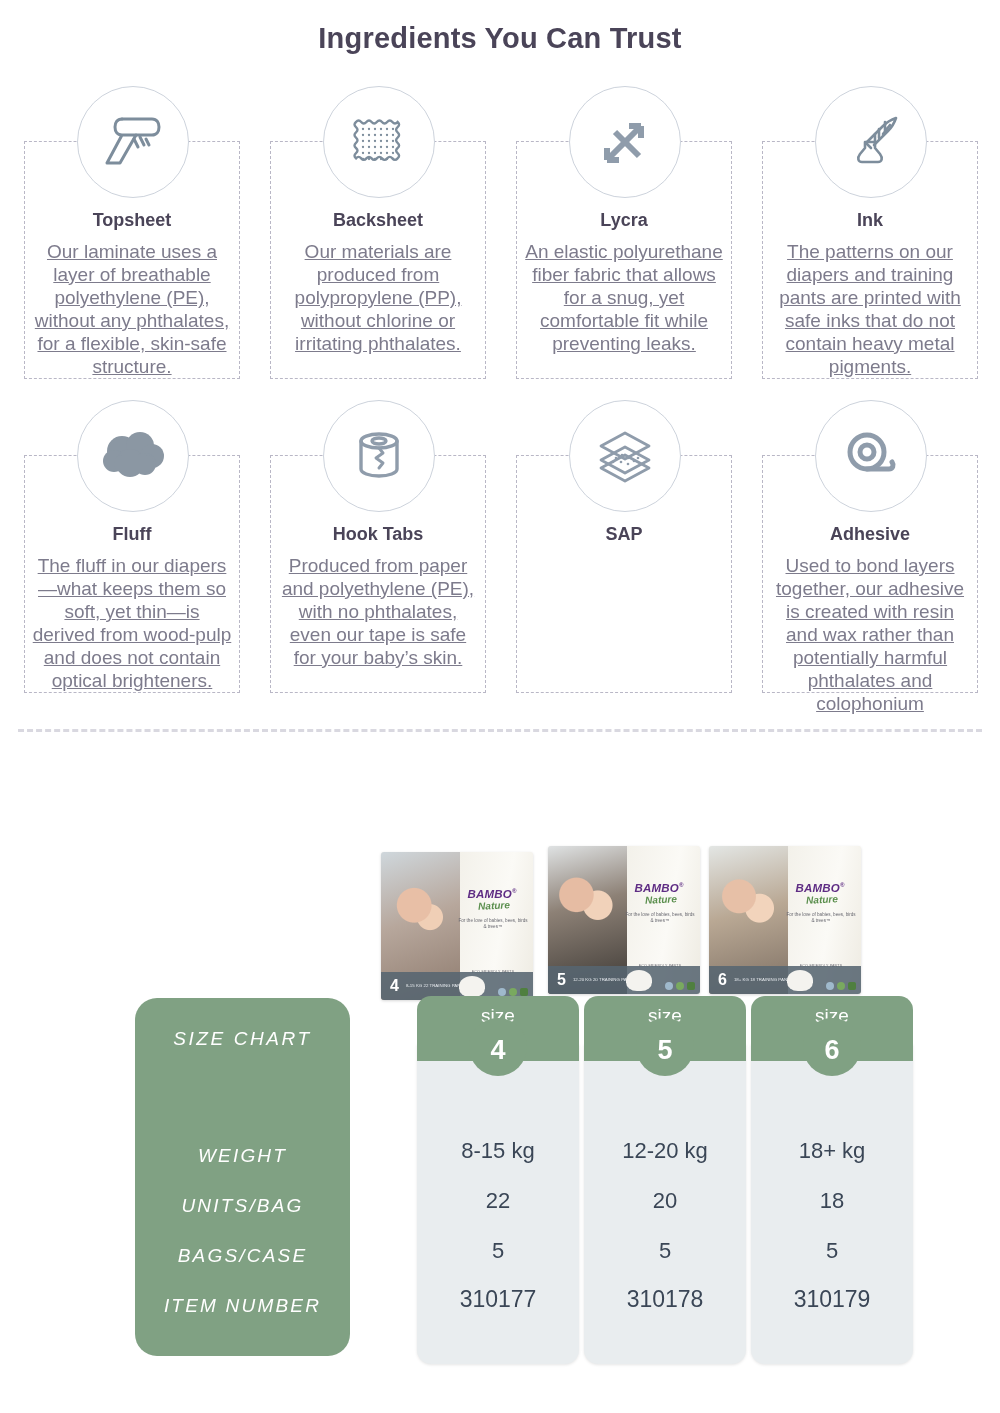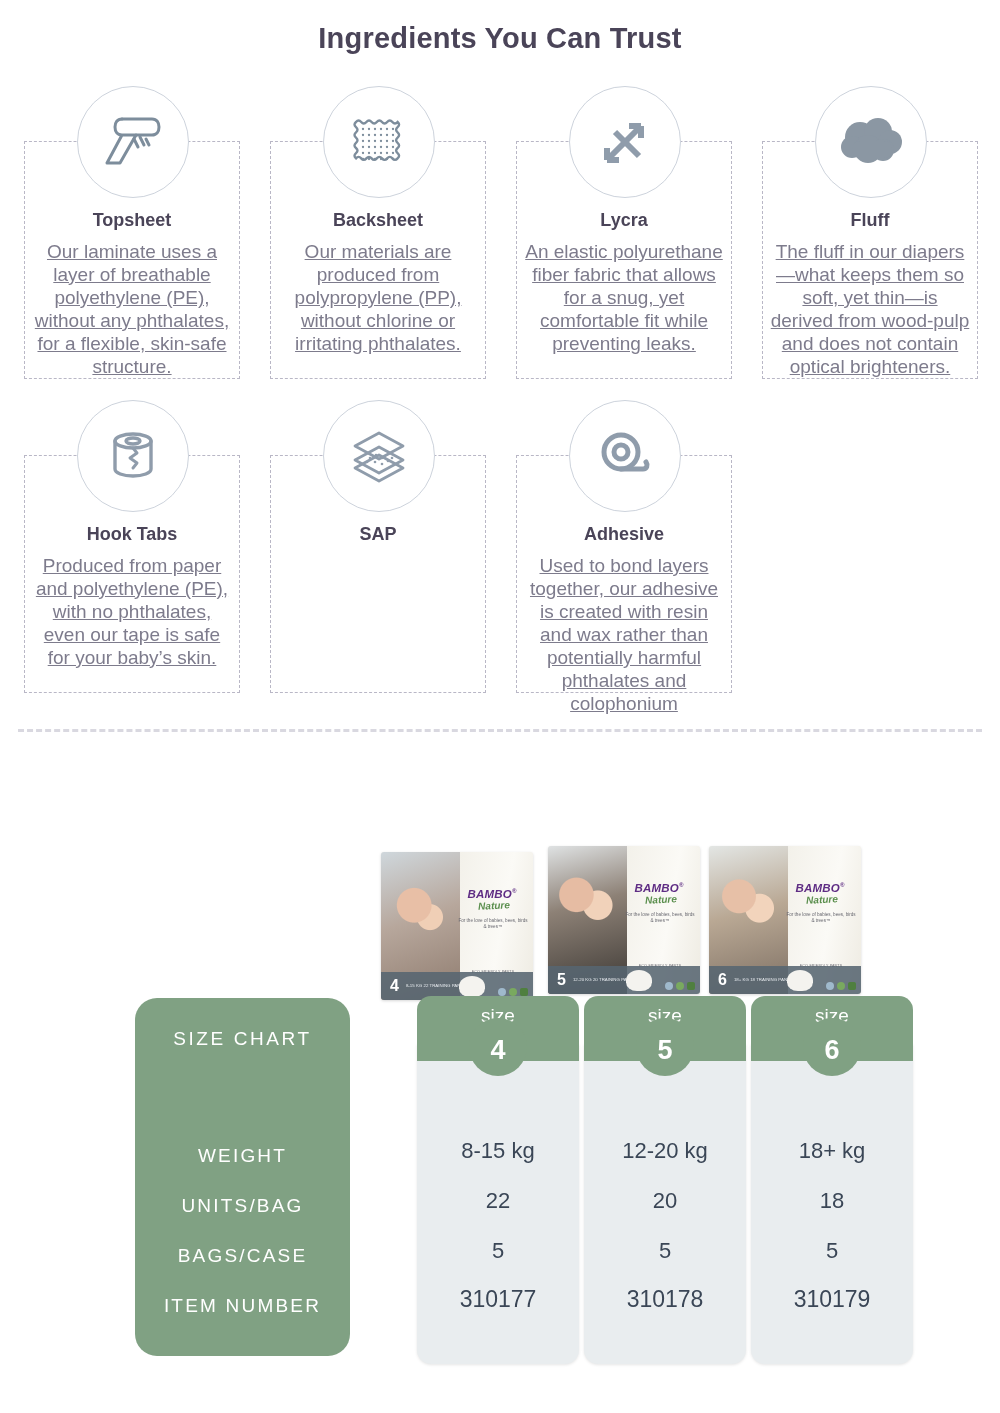--- a/index.html
+++ b/index.html
@@ -266,20 +266,21 @@
     height: 370px;
   }
   .label-col {
     position: absolute;
     left: 135px;
     top: 2px;
     width: 215px;
     height: 358px;
     background: #80a183;
     border-radius: 22px;
+    font-style: italic;
   }
   .label-title {
     position: absolute;
     top: 30px;
     left: 0;
     width: 215px;
     text-align: center;
     color: #ffffff;
     font-size: 19px;
     letter-spacing: 2.6px;
@@ -446,20 +447,33 @@
           <path d="M46 14 L34 14 M46 14 L46 26" stroke-width="6"></path>
           <path d="M12 48 L24 48 M12 48 L12 36" stroke-width="6"></path>
           <path d="M20 20 L44 44" stroke-width="6"></path>
           <path d="M20 20 L20 31 M20 20 L31 20" stroke-width="0"></path>
         </svg>
       </div>
       <div class="card-title">Lycra</div>
       <div class="card-desc">An elastic polyurethane fiber fabric that allows for a snug, yet comfortable fit while preventing leaks.</div>
     </div>
 
+    <div class="card">
+      <div class="card-box"></div>
+      <div class="card-icon">
+        <svg width="60" height="60" viewBox="0 0 60 60" fill="none" stroke="#7d8d9c" stroke-width="2.6" stroke-linejoin="round" stroke-linecap="round">
+          <path d="M26 30 L42 14 C46 10 52 7 55 6 C54 9 51 15 47 19 L33 33"></path>
+          <path d="M44 10 L44 20 M49 13 L42 22 M38 17 L38 26 M34 22 L34 30"></path>
+          <path d="M25 31 L30 36"></path>
+          <path d="M24 30 L34 30 L34 36 L39 42 C42 46 41 50 37 50 L21 50 C17 50 16 46 19 42 L24 36 Z"></path>
+        </svg>
+      </div>
+      <div class="card-title">Ink</div>
+      <div class="card-desc">The patterns on our diapers and training pants are printed with safe inks that do not contain heavy metal pigments.</div>
+    </div>
 
     <div class="card">
       <div class="card-box"></div>
       <div class="card-icon">
         <svg width="66" height="54" viewBox="0 0 66 54" fill="#8b97a3">
           <circle cx="22" cy="22" r="15"></circle>
           <circle cx="40" cy="17" r="14"></circle>
           <circle cx="52" cy="27" r="12"></circle>
           <circle cx="14" cy="32" r="11"></circle>
           <circle cx="30" cy="34" r="14"></circle>

